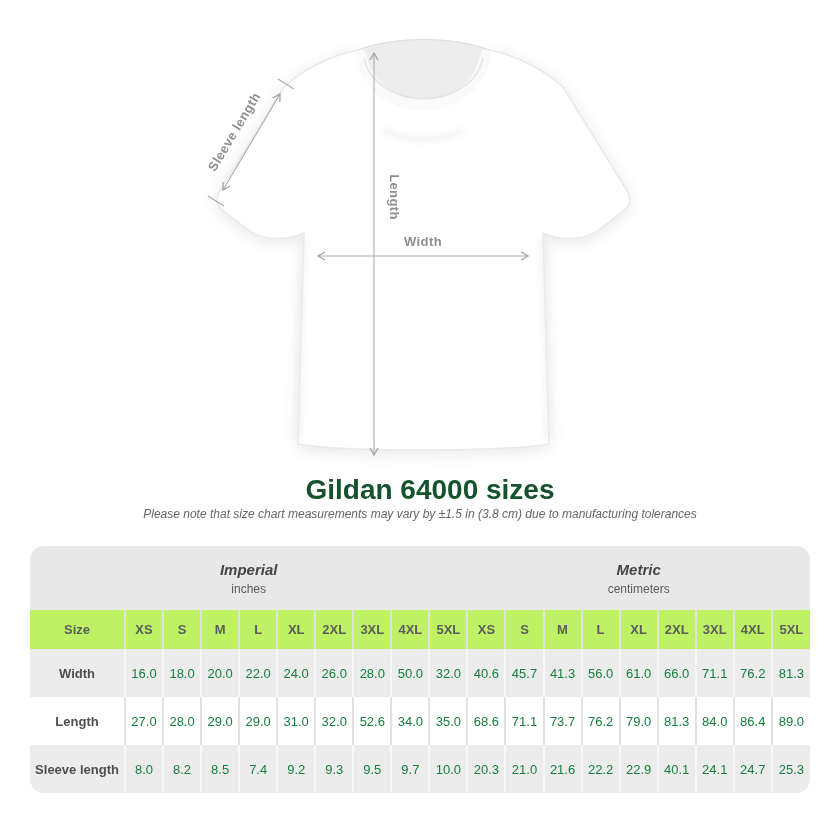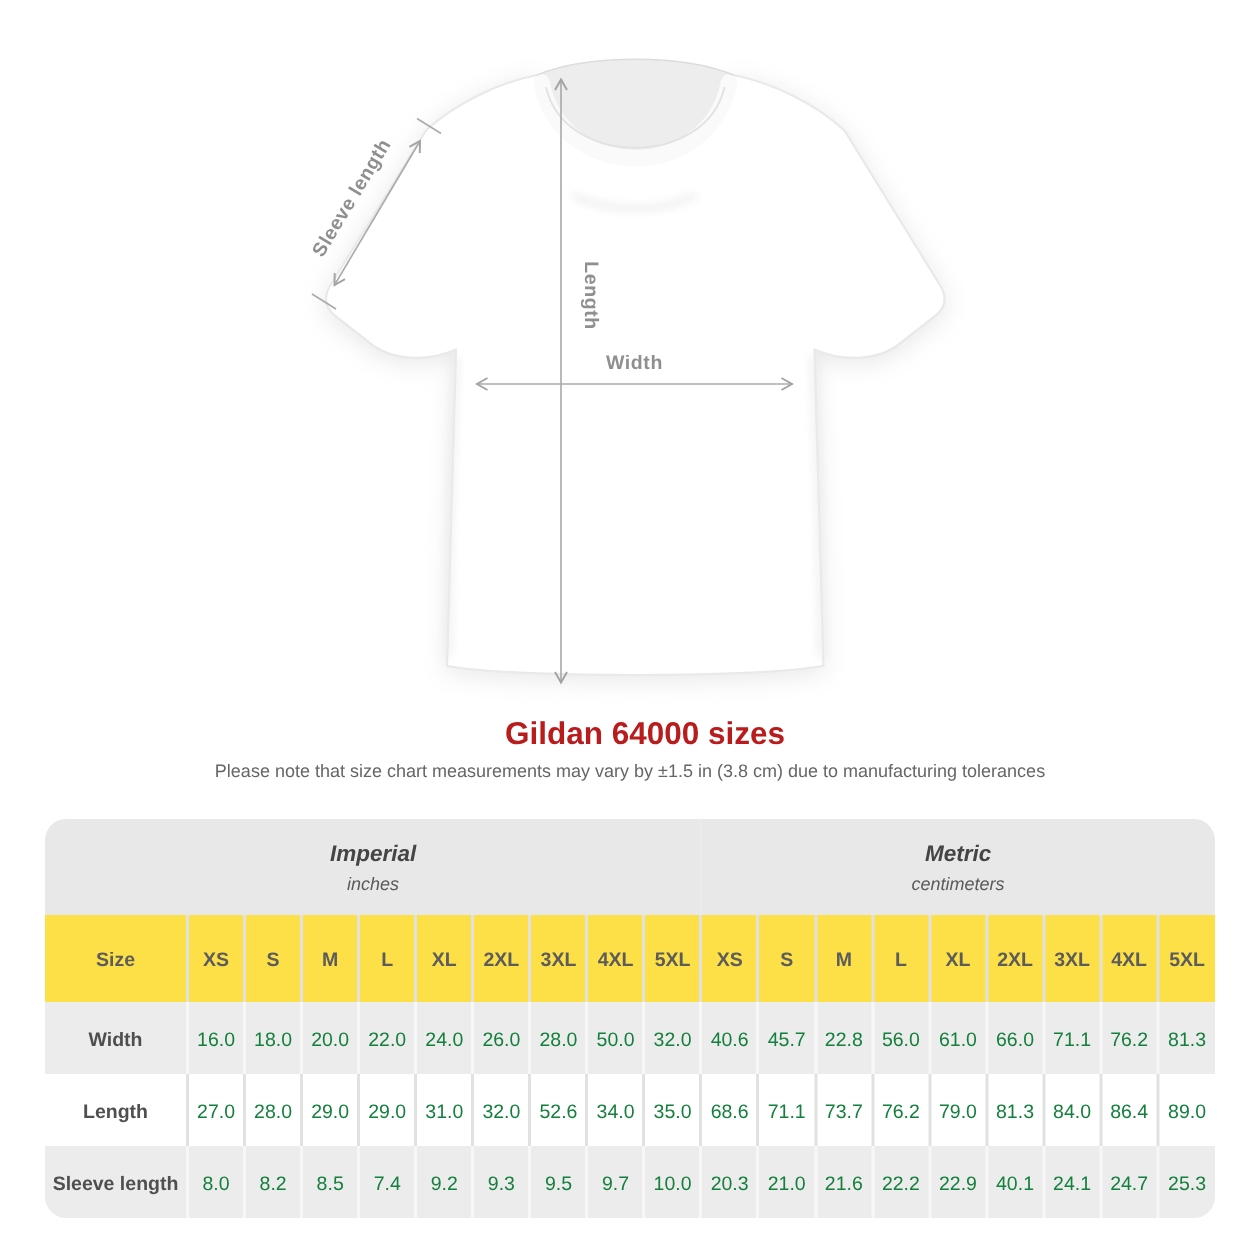--- a/index.html
+++ b/index.html
@@ -7,44 +7,44 @@
     width:840px;height:840px;background:#ffffff;overflow:hidden;
     font-family:"Liberation Sans","DejaVu Sans",sans-serif;
     -webkit-font-smoothing:antialiased;
   }
   
   .figure{position:relative;width:840px;height:470px;}
   .figure svg{display:block;width:840px;height:470px;}
   .anno-text{fill:#8f8f8f;font-size:13px;font-weight:700;letter-spacing:.4px;}
   
   .page-title{
-    margin:8px 0 5px;text-align:center;font-size:21px;line-height:24px;
-    font-weight:700;color:#b91c1c;padding-left:20px;
+    margin:8px 0 5px;text-align:center;font-size:28px;line-height:24px;
+    font-weight:700;color:#14532d;padding-left:20px;
   }
   .page-subtitle{
-    margin:0 0 0;text-align:center;font-size:12px;
+    margin:0 0 0;text-align:center;font-style:italic;font-size:12px;
     line-height:15px;color:#666666;
   }
   
   .table-wrap{
     margin:24px 30px 0;border-radius:14px;overflow:hidden;background:#ffffff;
   }
   table.size-table{
     width:100%;border-collapse:collapse;table-layout:fixed;
   }
   col.c-label{width:95px;}
   
   .unit-band th{
     background:#e8e8e8;height:64px;vertical-align:middle;padding:0;margin-top:32px;
   }
   .unit-label{font-size:15px;font-weight:700;font-style:italic;color:#454545;line-height:18px;}
-  .unit-sub{font-size:12px;font-style:italic;font-weight:400;color:#5a5a5a;line-height:14px;margin-top:3px;}
+  .unit-sub{font-size:12px;font-weight:400;color:#5a5a5a;line-height:14px;margin-top:3px;}
   
   .sizes-row th{
-    background:#fde047;height:58px;font-size:13px;font-weight:700;color:#5c5c5c;
+    background:#bef264;height:39px;font-size:13px;font-weight:700;color:#5c5c5c;
     text-align:center;vertical-align:middle;padding:0;
   }
   .sizes-row th.row-head{text-align:center;}
   
   tbody td{
     height:48px;font-size:13px;color:#15803d;text-align:center;vertical-align:middle;padding:0;
     background:#ffffff;
   }
   tbody td.row-label{font-weight:700;color:#4f4f4f;}
   tr.zebra td{background:#ececec;}
@@ -180,21 +180,21 @@
           <td>18.0</td>
           <td>20.0</td>
           <td>22.0</td>
           <td>24.0</td>
           <td>26.0</td>
           <td>28.0</td>
           <td>50.0</td>
           <td>32.0</td>
           <td>40.6</td>
           <td>45.7</td>
-          <td>22.8</td>
+          <td>41.3</td>
           <td>56.0</td>
           <td>61.0</td>
           <td>66.0</td>
           <td>71.1</td>
           <td>76.2</td>
           <td>81.3</td>
         </tr>
         <tr>
           <td class="row-label">Length</td>
           <td>27.0</td>

